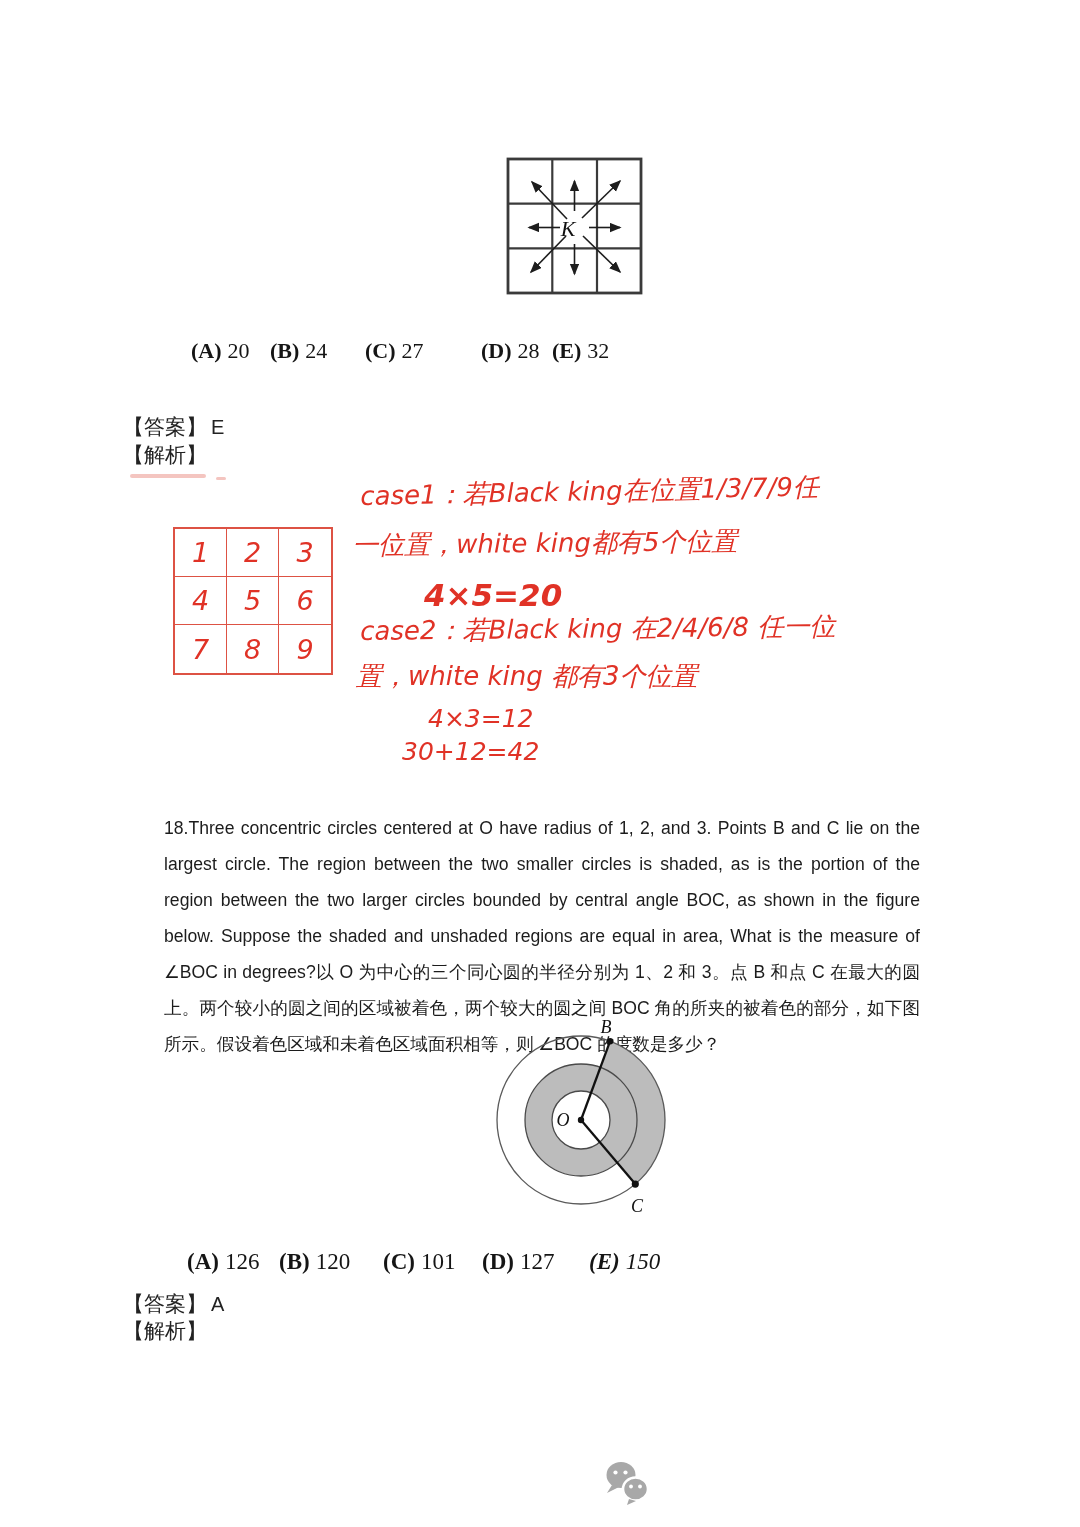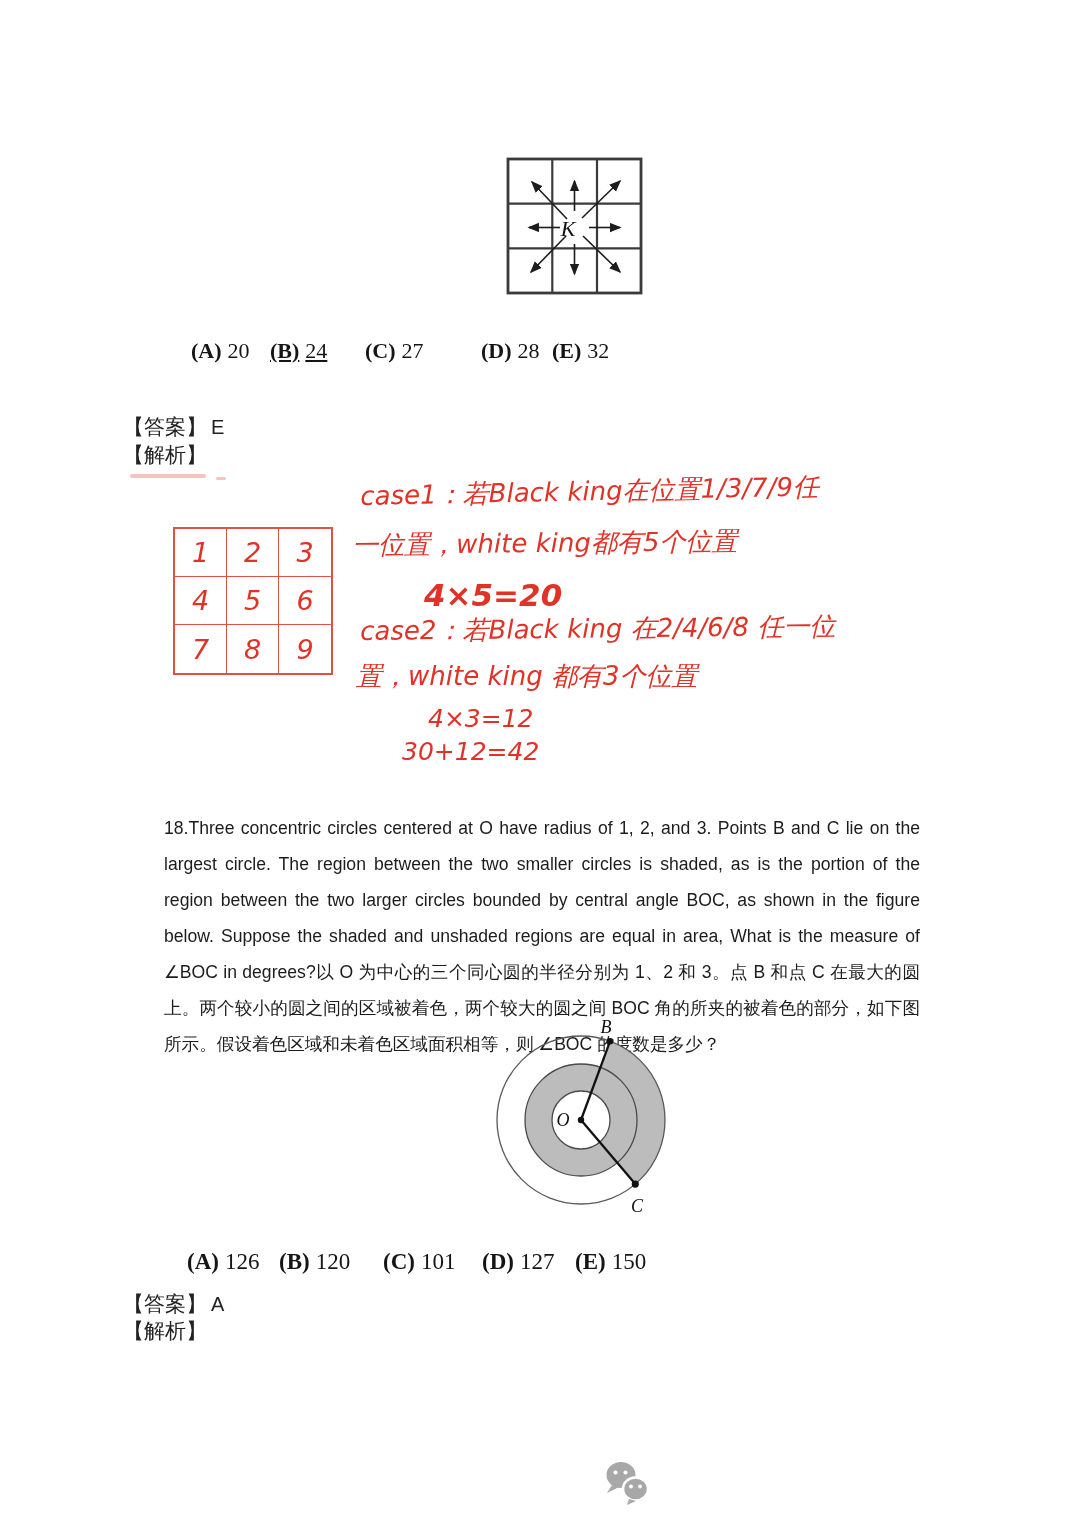--- a/index.html
+++ b/index.html
@@ -72,21 +72,21 @@
       <line x1="61" y1="62" x2="26" y2="25" marker-end="url(#ah)"></line>
       <line x1="76" y1="61" x2="114" y2="24" marker-end="url(#ah)"></line>
       <line x1="60" y1="79" x2="25" y2="115" marker-end="url(#ah)"></line>
       <line x1="77" y1="79" x2="114" y2="115" marker-end="url(#ah)"></line>
     </g>
     <text x="62" y="79" class="fig-label" font-size="22" fill="#111" text-anchor="middle">K</text>
   </svg>
 
   <div>
     <span class="choice" style="left:191px;top:338px;"><span class="c-label">(A)</span><span>20</span></span>
-    <span class="choice" style="left:270px;top:338px;text-decoration:underline;"><span class="c-label">(B)</span><span>24</span></span>
+    <span class="choice" style="left:270px;top:338px;"><span class="c-label">(B)</span><span>24</span></span>
     <span class="choice" style="left:365px;top:338px;"><span class="c-label">(C)</span><span>27</span></span>
     <span class="choice" style="left:458px;top:338px;margin-left:23px;"><span class="c-label">(D)</span><span>28</span></span>
     <span class="choice" style="left:552px;top:338px;"><span class="c-label">(E)</span><span>32</span></span>
   </div>
 
   <div class="ans-line" style="top:413px;">
     <span>【答案】</span><span class="ans-val">E</span>
   </div>
   <div class="ans-line" style="top:441px;">
     <span>【解析】</span>
@@ -136,21 +136,21 @@
     <text x="128" y="21" class="fig-label" font-size="18" fill="#111" text-anchor="middle">B</text>
     <text x="85" y="114" class="fig-label" font-size="18" fill="#111" text-anchor="middle">O</text>
     <text x="159" y="200" class="fig-label" font-size="18" fill="#111" text-anchor="middle">C</text>
   </svg>
 
   <div class="row2">
     <span class="choice" style="left:187px;top:1249px;"><span class="c-label">(A)</span><span>126</span></span>
     <span class="choice" style="left:279px;top:1249px;"><span class="c-label">(B)</span><span>120</span></span>
     <span class="choice" style="left:383px;top:1249px;"><span class="c-label">(C)</span><span>101</span></span>
     <span class="choice" style="left:482px;top:1249px;"><span class="c-label">(D)</span><span>127</span></span>
-    <span class="choice" style="left:575px;top:1249px;"><span class="c-label">(E)</span><span>150</span></span>
+    <span class="choice" style="left:589px;top:1249px;font-style:italic;"><span class="c-label">(E)</span><span>150</span></span>
   </div>
 
   <div class="ans-line" style="top:1290px;">
     <span>【答案】</span><span class="ans-val">A</span>
   </div>
   <div class="ans-line" style="top:1317px;">
     <span>【解析】</span>
   </div>
 
   <div class="footer">

